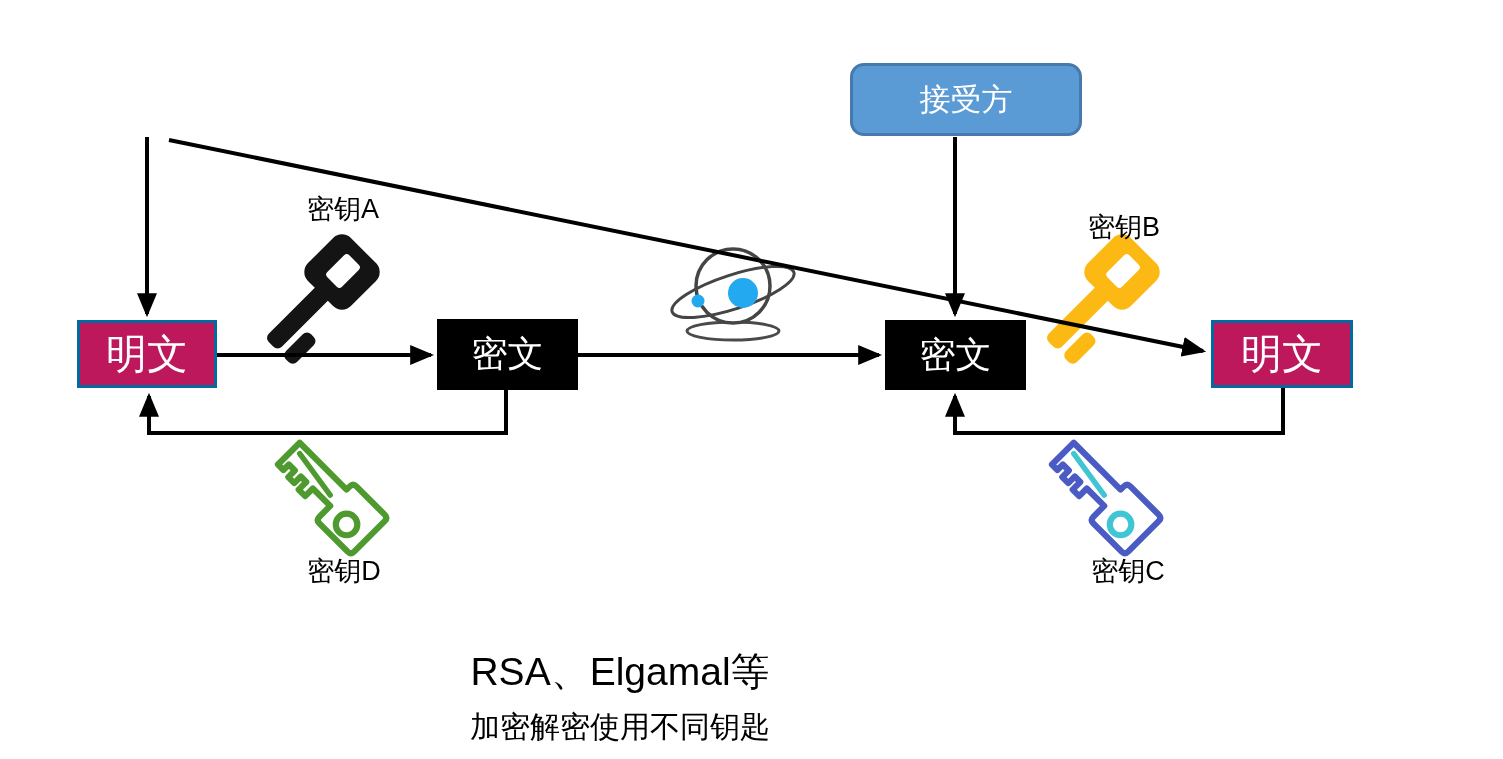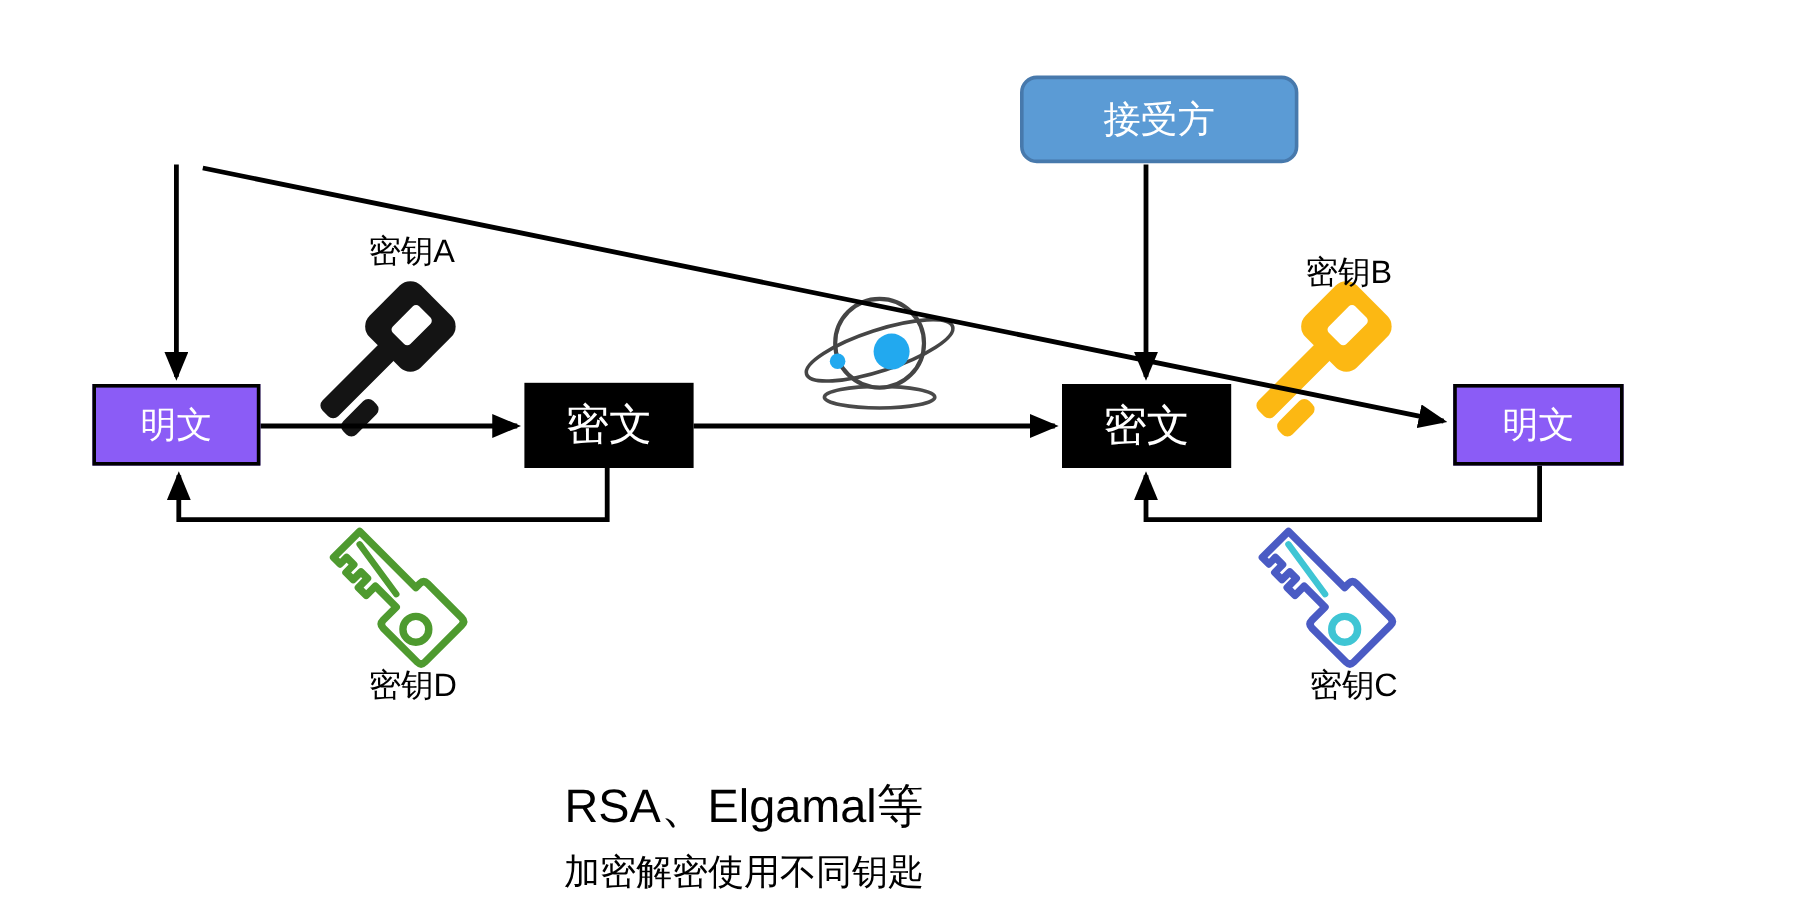--- a/index.html
+++ b/index.html
@@ -2,21 +2,21 @@
 <html><head>
 <meta charset="utf-8">
 <style>
   html,body{margin:0;padding:0;background:#ffffff;}
   body{font-family:"Liberation Sans","DejaVu Sans",sans-serif;}
   #canvas{position:relative;width:1503px;height:759px;background:#ffffff;overflow:hidden;}
   #wires{position:absolute;left:0;top:0;z-index:1;}
   .node{position:absolute;z-index:2;display:flex;align-items:center;justify-content:center;
         color:#ffffff;box-sizing:border-box;}
   .node.rounded{background:#5B9BD5;border:3px solid #4779AC;border-radius:14px;font-size:31px;}
-  .node.blue{background:#8b5cf6;border:3px solid #000000;font-size:30px;}
+  .node.blue{background:#be185d;border:3px solid #0369a1;font-size:41px;}
   .node.black{background:#000000;border:none;font-size:36px;}
   .keylabel{position:absolute;z-index:2;color:#000000;font-size:27px;text-align:center;width:160px;}
   .caption{position:absolute;z-index:2;color:#000000;text-align:center;left:380px;width:480px;}
   .caption.l1{top:645px;font-size:39px;}
   .caption.l2{top:707px;font-size:30px;}
 </style>
 </head>
 <body>
 
 <div id="canvas">

